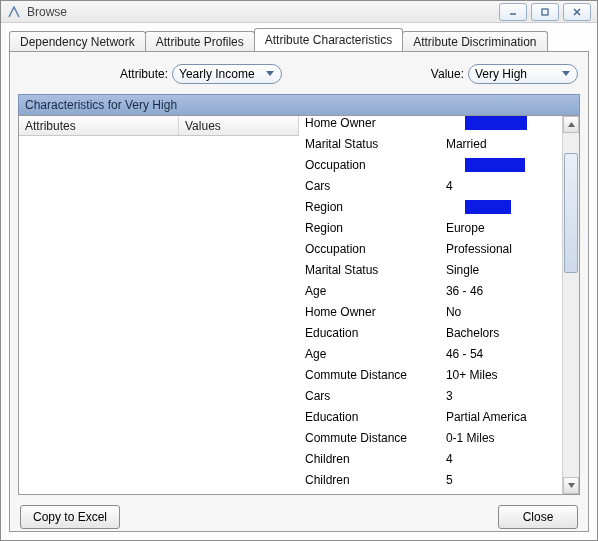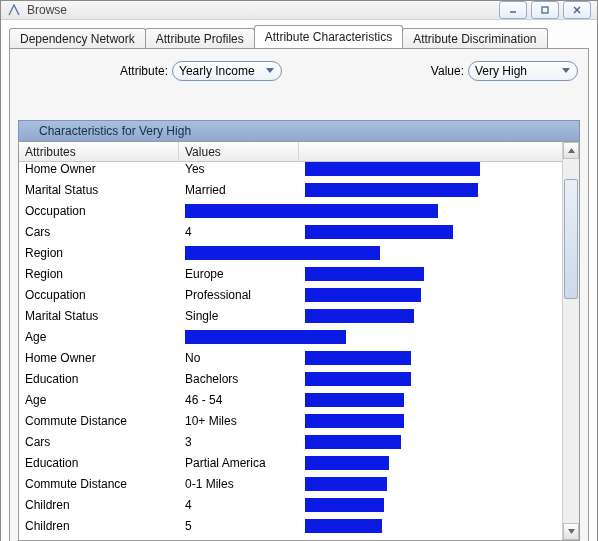--- a/index.html
+++ b/index.html
@@ -111,38 +111,37 @@
   .combo .combo-text { flex:1; white-space:nowrap; overflow:hidden; }
   .combo .dd {
     width:14px; height:14px;
     display:flex; align-items:center; justify-content:center;
     color:#4a6a92;
     margin-left:4px;
   }
   .section-header {
     background:linear-gradient(#a9bfe0,#8ea9cf);
     color:#1a2a46;
-    padding:3px 20px;
+    padding:3px 6px;
     border:1px solid #7d94b6;
     border-bottom:none;
-    margin-top:29px;
   }
   .grid-wrap {
     flex:1;
     border:1px solid #9a9a9a;
     background:#fff;
     display:flex;
     min-height:0;
   }
   .grid {
     flex:1;
     overflow:hidden;
     position:relative;
     display:flex;
-    flex-direction:column;
+    flex-direction:row;
   }
   .grid-header {
     display:flex;
     background:linear-gradient(#fdfdfd,#ececec);
     border-bottom:1px solid #c8c8c8;
     height:20px;
     align-items:center;
   }
   .grid-header .col {
     padding:0 6px;
@@ -295,21 +294,20 @@
 
       <div class="grid-wrap">
         <div class="grid">
           <div class="grid-header">
             <div class="col col-attr">Attributes</div>
             <div class="col col-val">Values</div>
           </div>
           <div class="grid-body" id="grid-body">
               <div class="row">
                 <div class="cell col-attr">Home Owner</div>
-                <div class="cell col-val">Yes</div>
                 <div class="cell col-prob">
                   <div class="bar-track">
                     <div class="bar" style="width: 71%;"></div>
                   </div>
                 </div>
               </div>
               <div class="row">
                 <div class="cell col-attr">Marital Status</div>
                 <div class="cell col-val">Married</div>
                 <div class="cell col-prob">
@@ -365,20 +363,21 @@
                 <div class="cell col-attr">Marital Status</div>
                 <div class="cell col-val">Single</div>
                 <div class="cell col-prob">
                   <div class="bar-track">
                     <div class="bar" style="width: 44%;"></div>
                   </div>
                 </div>
               </div>
               <div class="row">
                 <div class="cell col-attr">Age</div>
+                <div class="cell col-val">36 - 46</div>
                 <div class="cell col-prob">
                   <div class="bar-track">
                     <div class="bar" style="width: 44%;"></div>
                   </div>
                 </div>
               </div>
               <div class="row">
                 <div class="cell col-attr">Home Owner</div>
                 <div class="cell col-val">No</div>
                 <div class="cell col-prob">

